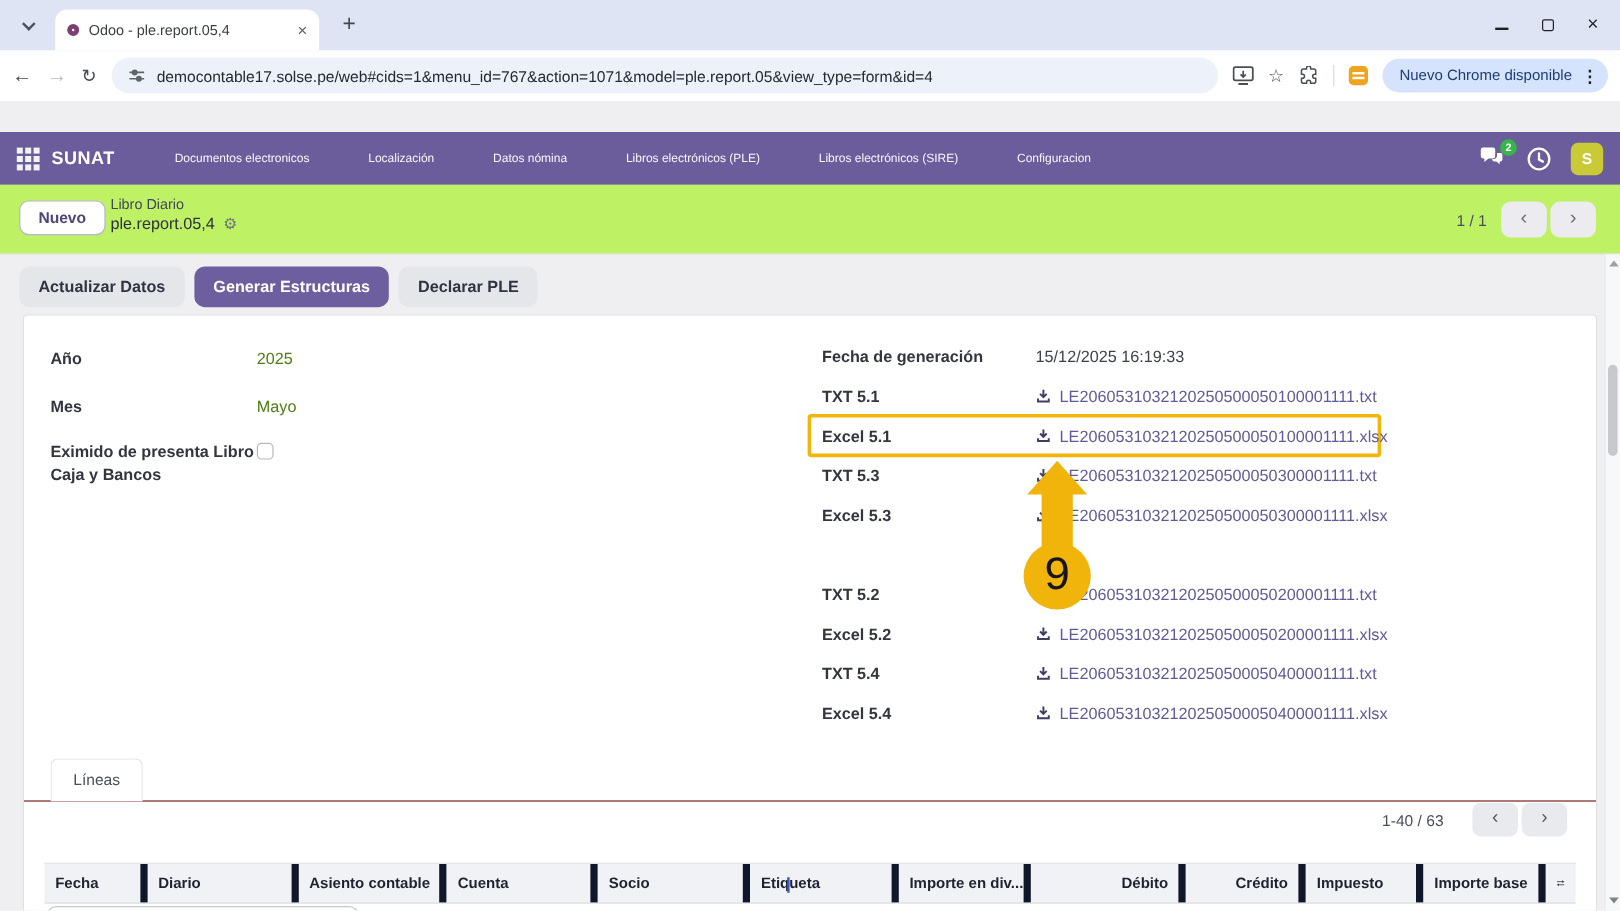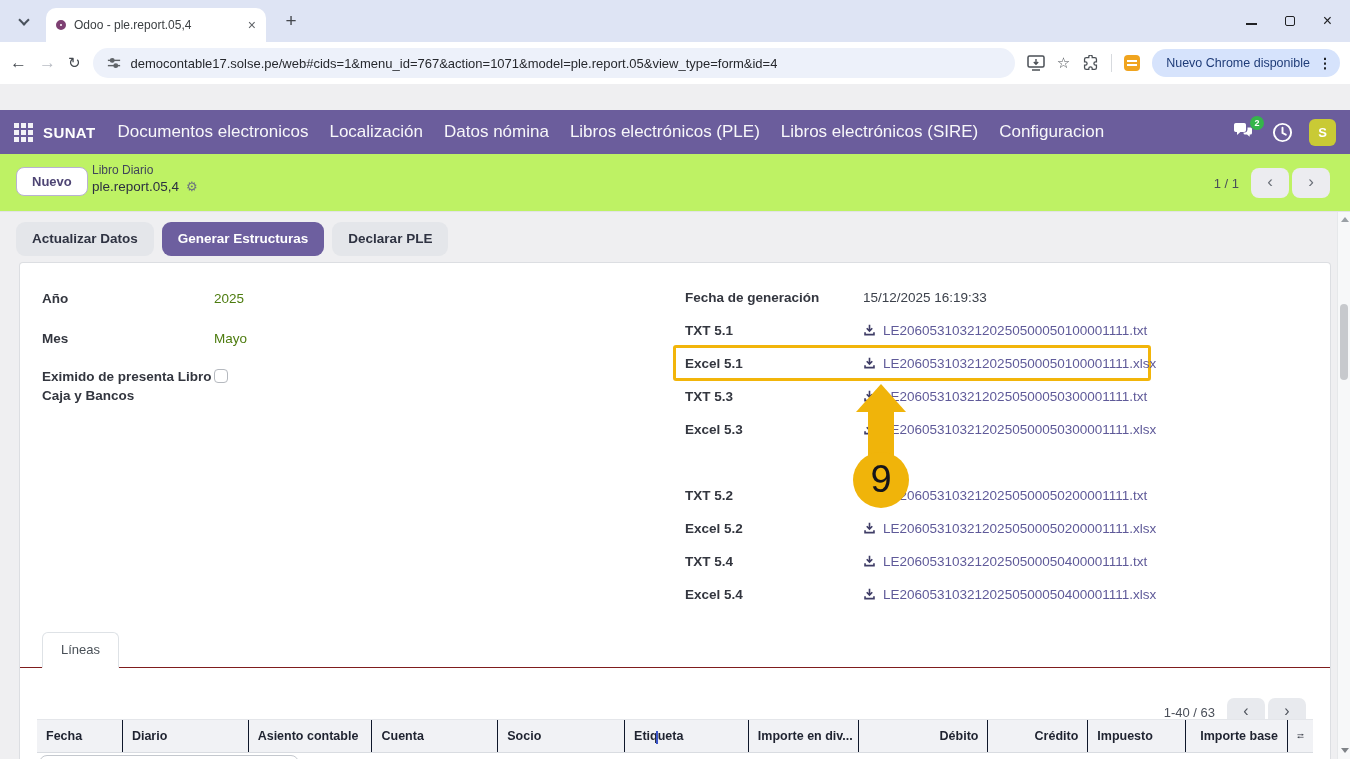--- a/index.html
+++ b/index.html
@@ -33,21 +33,21 @@
   .ext-orange:before { content:""; position:absolute; left:3px; right:3px; top:5px; height:2px; background:#fff; box-shadow:0 4px 0 #fff; }
   .update-pill { height:28px; background:#d6e3fc; border-radius:14px; display:flex; align-items:center; gap:8px; padding:0 8px 0 14px; font-size:12.5px; color:#1f3c78; font-weight:500; white-space:nowrap; }
   .kebab { color:#1f2328; font-size:14px; font-weight:700; letter-spacing:0; }
 
   
   .test-banner { position:absolute; top:84px; left:0; width:100%; height:26px; background:#d94a35; color:#fff; font-size:12.5px; display:flex; align-items:center; justify-content:center; }
   .mainnav { position:absolute; top:110px; left:0; width:100%; height:44px; background:#6b5d9c; display:flex; align-items:center; padding:0 14px; color:#fff; }
   .grid-icon { display:grid; grid-template-columns:repeat(3,5px); grid-template-rows:repeat(3,5px); gap:2px; margin-right:10px; }
   .grid-icon span { background:rgba(255,255,255,.92); }
   .brand { font-size:15px; font-weight:600; letter-spacing:.4px; margin-right:22px; }
-  .nav-item { font-size:17px; color:rgba(255,255,255,.95); margin-right:21px; white-space:nowrap; }
+  .nav-item { font-size:10px; color:rgba(255,255,255,.95); margin-right:21px; white-space:nowrap;margin-left:28px; }
   .nav-right { margin-left:auto; display:flex; align-items:center; gap:16px; }
   .chat-wrap { position:relative; width:24px; height:20px; }
   .chat-badge { position:absolute; top:-6px; right:-8px; background:#35b54a; color:#fff; font-size:9px; font-weight:700; width:14px; height:14px; border-radius:50%; text-align:center; line-height:14px; }
   .avatar { width:27px; height:27px; border-radius:6px; background:#c9ca35; color:#fff; font-size:13px; font-weight:700; text-align:center; line-height:27px; }
 
   
   .controlbar { position:absolute; top:154px; left:0; width:100%; height:58px; background:#bef264; border-bottom:1px solid #e2e3e7; }
   .btn-new { position:absolute; left:16px; top:13px; padding:6px 15px; background:#fff; border:1px solid #b9b2d2; border-radius:8px; color:#4e4574; font-size:13px; font-weight:600; }
   .crumbs { position:absolute; left:92px; top:9px; }
   .crumb-top { font-size:12px; color:#41465a; font-weight:500; }
@@ -78,27 +78,27 @@
   .fr-label { flex:0 0 178px; font-size:13.5px; font-weight:700; color:#33363f; }
   .fr-value { font-size:13.5px; color:#3c414b; }
   .fr-link { display:flex; align-items:center; gap:7px; font-size:13.5px; color:#5f5a99; }
   .dlicon { flex:0 0 auto; }
   .hl-box { position:absolute; left:-12px; top:64px; width:478px; height:36px; border:3px solid #f2b50a; border-radius:3px; pointer-events:none; }
 
   
   .notebook-tabs { position:absolute; left:0; top:368px; width:100%; height:37px; border-bottom:1px solid #7f1d1d; padding-left:22px; }
   .nb-tab { display:inline-block; margin-top:1px; height:36px; line-height:34px; padding:0 18px; background:#fff; border:1px solid #dee2e6; border-bottom:1px solid #fff; border-radius:6px 6px 0 0; font-size:13px; color:#495057; font-weight:500; position:relative; top:0px; }
 
-  .list-pager { position:absolute; right:24px; top:435px; display:flex; align-items:center; gap:12px; }
+  .list-pager { position:absolute; right:24px; top:406px; display:flex; align-items:center; gap:24px; }
   .lp-count { font-size:13px; color:#4a4f59; }
   .lp-btn { width:38px; height:28px; background:#e8eaee; border-radius:7px; color:#50555e; font-size:16px; text-align:center; line-height:26px; }
 
   
   .thead { position:absolute; left:17px; right:17px; top:456px; height:34px; background:#f1f2f5; border-top:1px solid #e4e6ea; border-bottom:1px solid #d9dce1; display:flex; }
-  .th { font-size:12.5px; font-weight:700; color:#1f2330; line-height:32px; padding:0 9px; border-right:1px solid #0f172a; white-space:nowrap; overflow:hidden; }
+  .th { font-size:12.5px; font-weight:700; color:#1f2330; line-height:32px; padding:0 9px; border-right:6px solid #0f172a; white-space:nowrap; overflow:hidden; }
   .th.r { text-align:right; }
   .th:last-child { border-right:none; }
   .c0{width:86px}.c1{width:126px}.c2{width:124px}.c3{width:126px}.c4{width:127px}.c5{width:124px}
   .c6{width:110px}.c7{width:130px}.c8{width:100px}.c9{width:98px}.c10{width:102px}
   .cic{width:25px; display:flex; align-items:center; justify-content:center; border-right:none;}
   .row-partial { position:absolute; left:17px; right:17px; top:491px; height:30px; background:#fff; }
   .cell-outline { position:absolute; left:2px; top:1px; width:260px; height:26px; border:1px solid #c4c8ce; border-radius:8px; background:#fff; }
   .ibeam { position:absolute; left:656px; top:731px; width:2px; height:13px; background:#3b55c9; }
 
   

